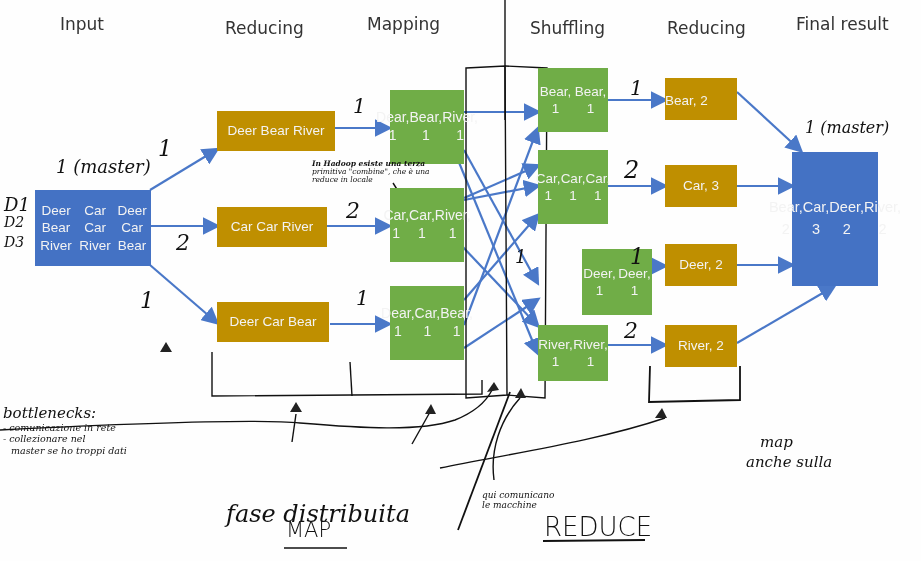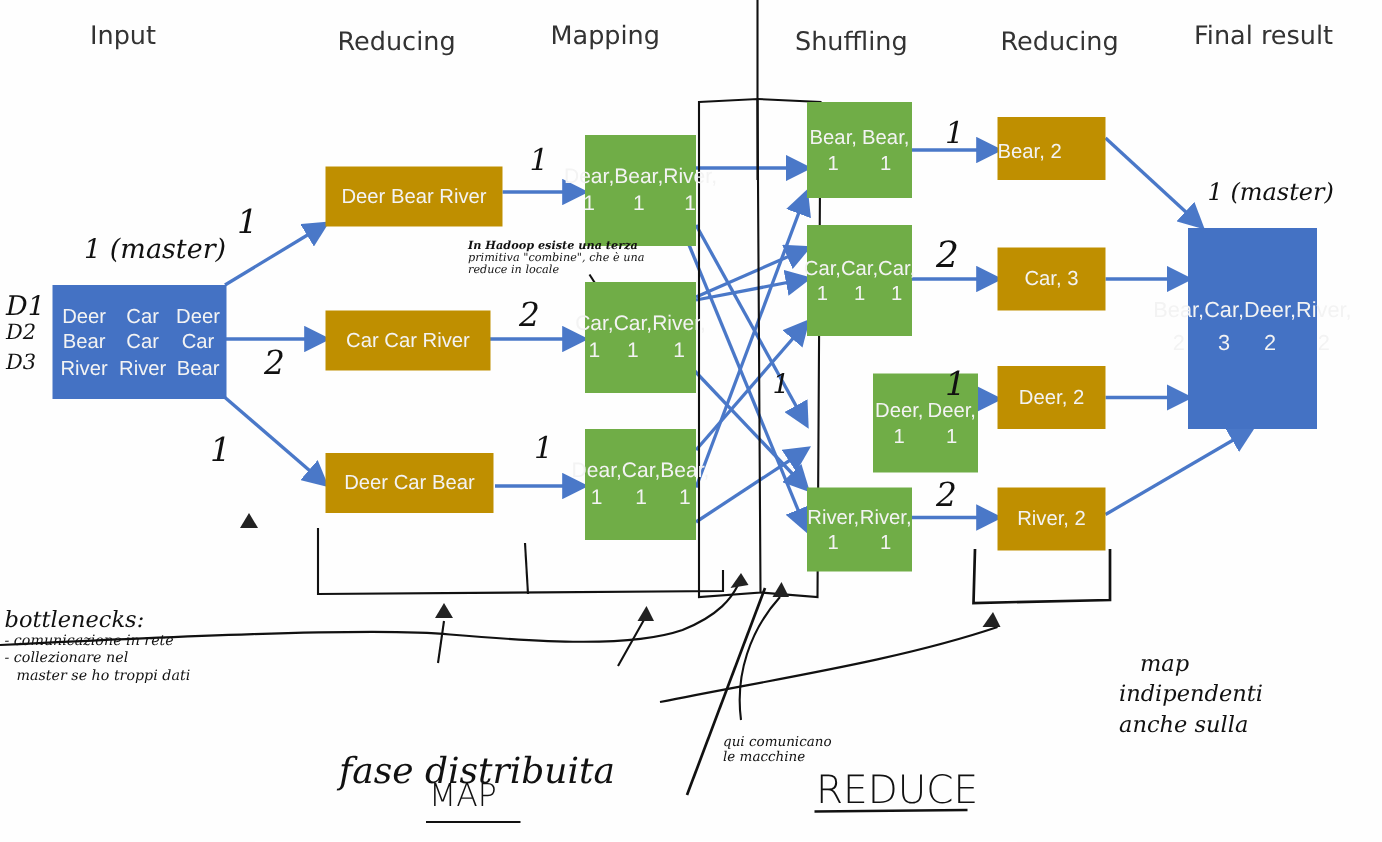--- a/index.html
+++ b/index.html
@@ -204,17 +204,16 @@
   <div class="hand" style="left:482px;top:490px;font-size:9px;line-height:1.15;">
     <div>qui comunicano</div>
     <div>le macchine</div>
   </div>
 
   <div class="hand" style="left:286px;top:518px;font-size:21px;font-style:normal;font-family:'DejaVu Sans', sans-serif;font-weight:200;">MAP</div>
   <div class="hand" style="left:544px;top:512px;font-size:26px;font-style:normal;font-family:'DejaVu Sans', sans-serif;font-weight:200;">REDUCE</div>
 
   <div class="hand" style="left:746px;top:432px;font-size:15px;line-height:1.35;">
     <div style="padding-left:14px;">map</div>
-    <div>indipendenti</div>
     <div>anche sulla</div>
   </div>
 
 </div>
 
 </body></html>

